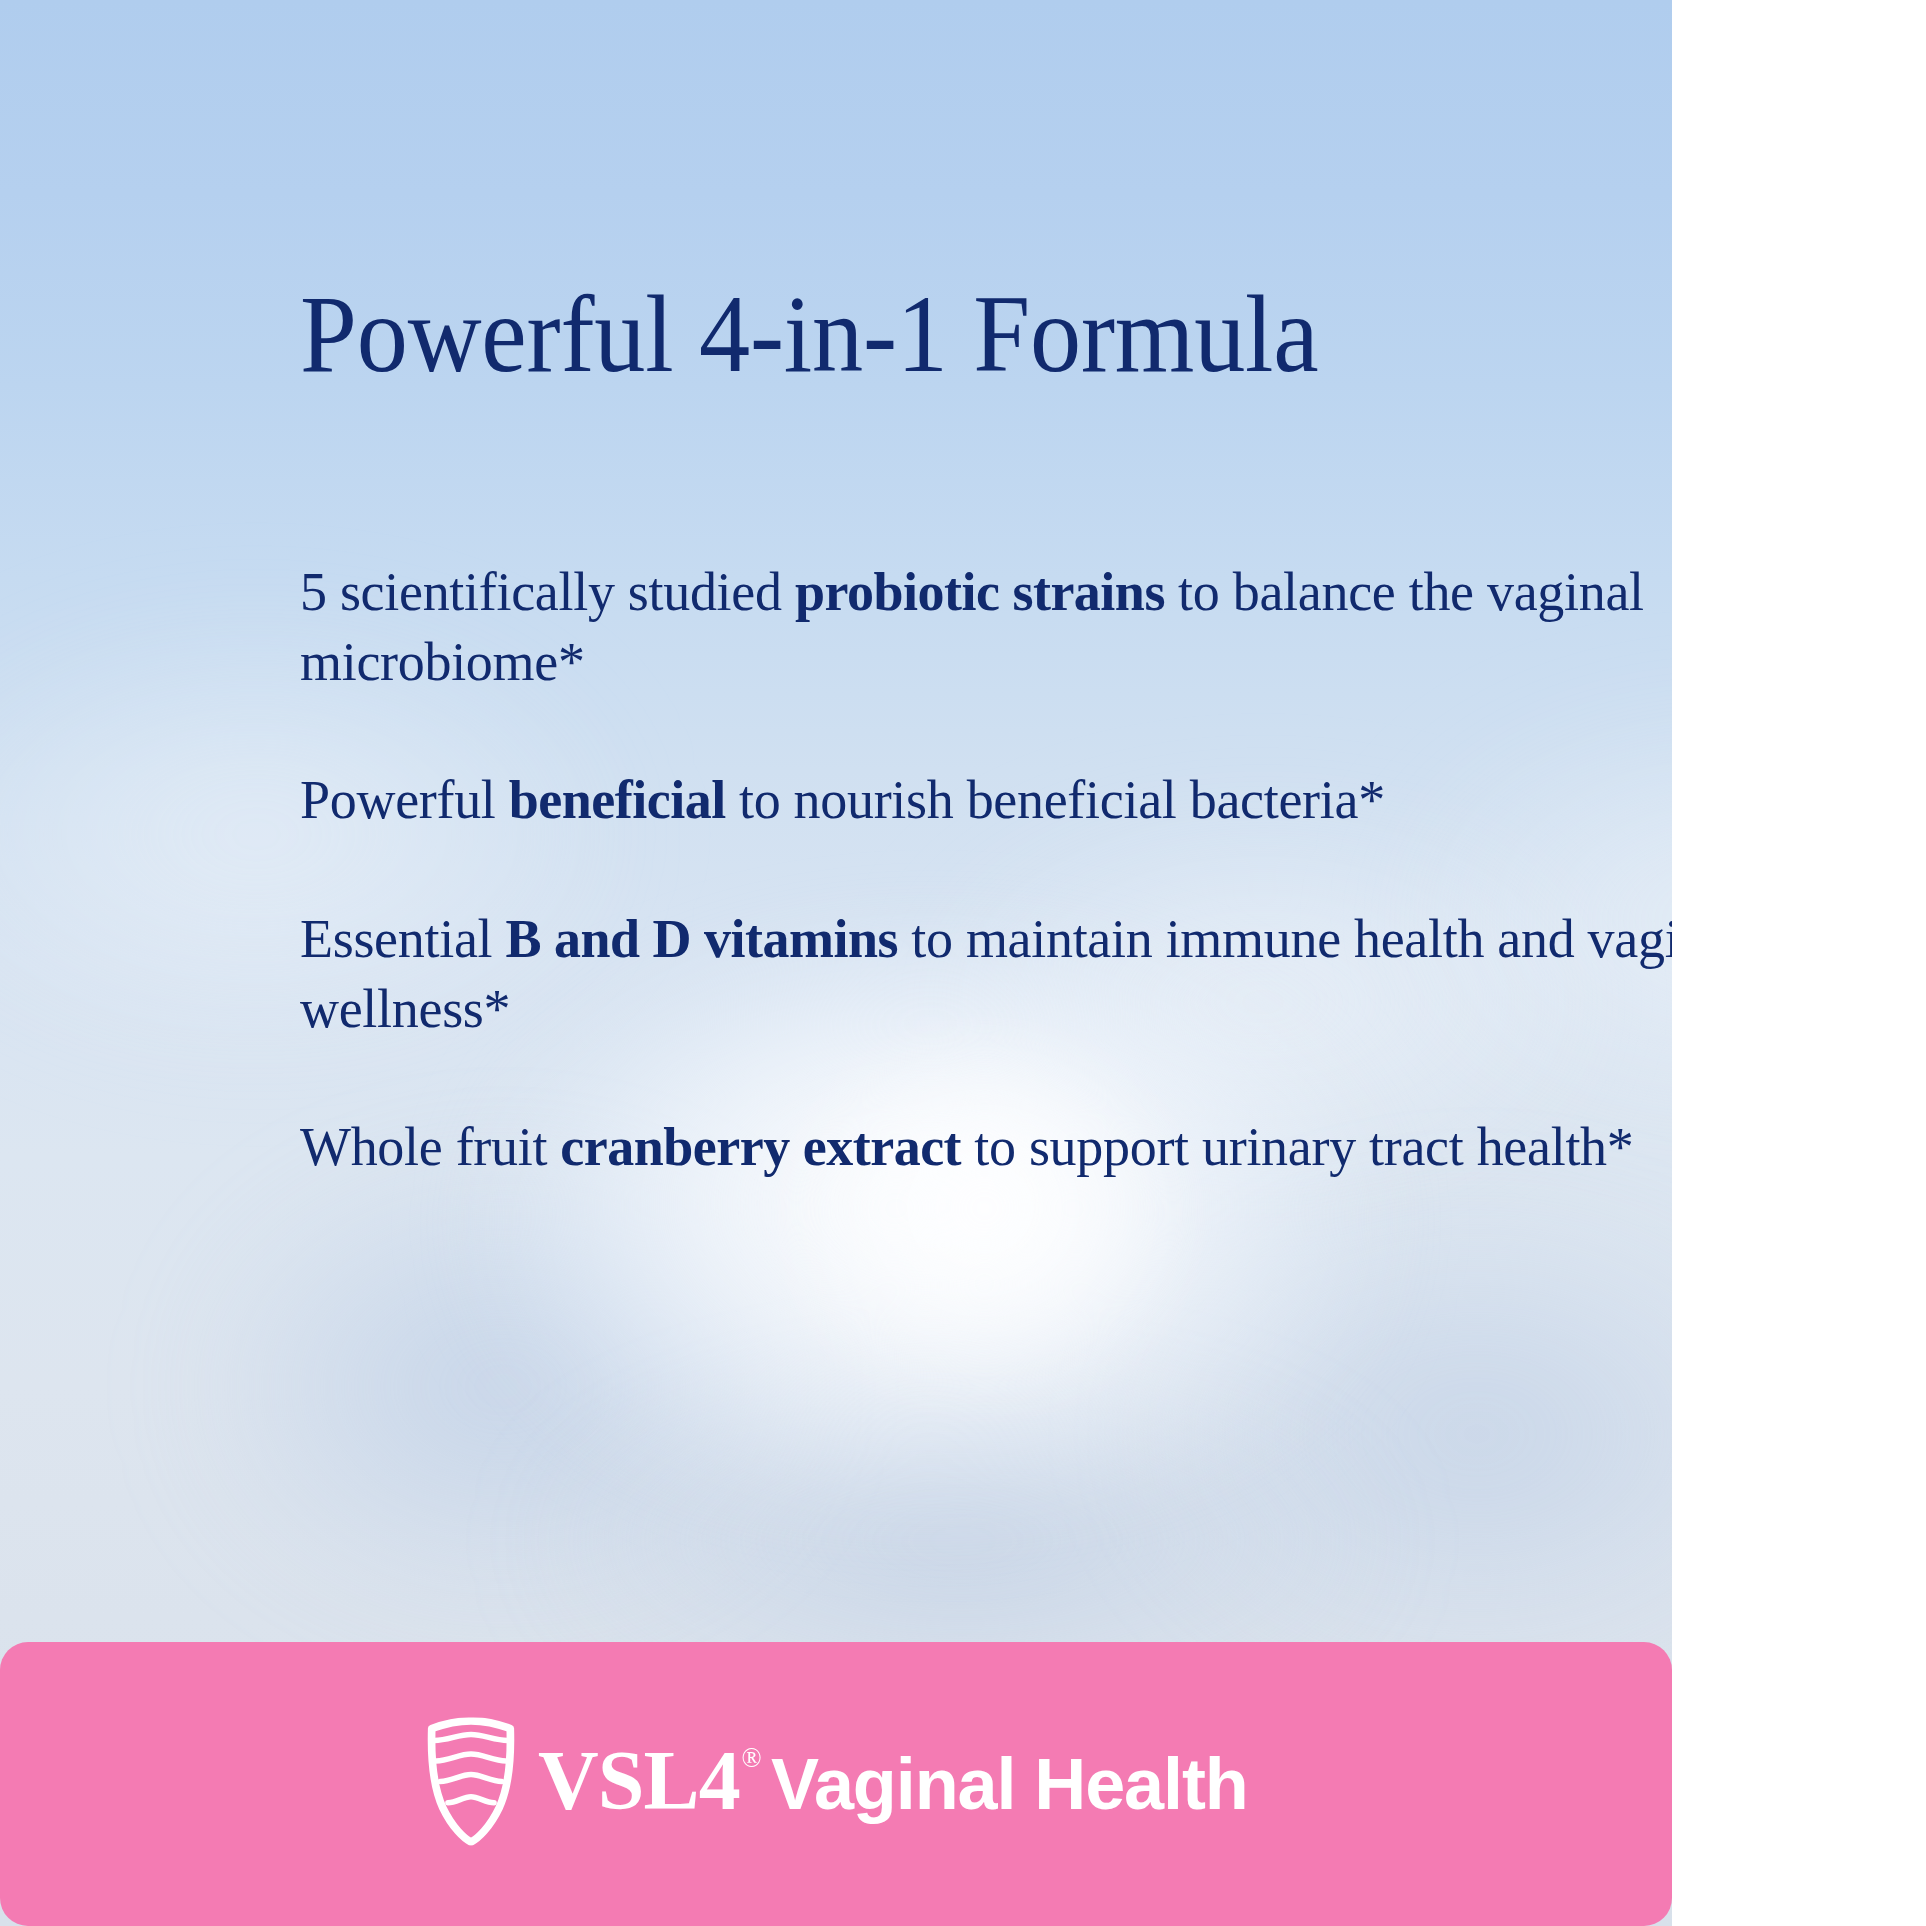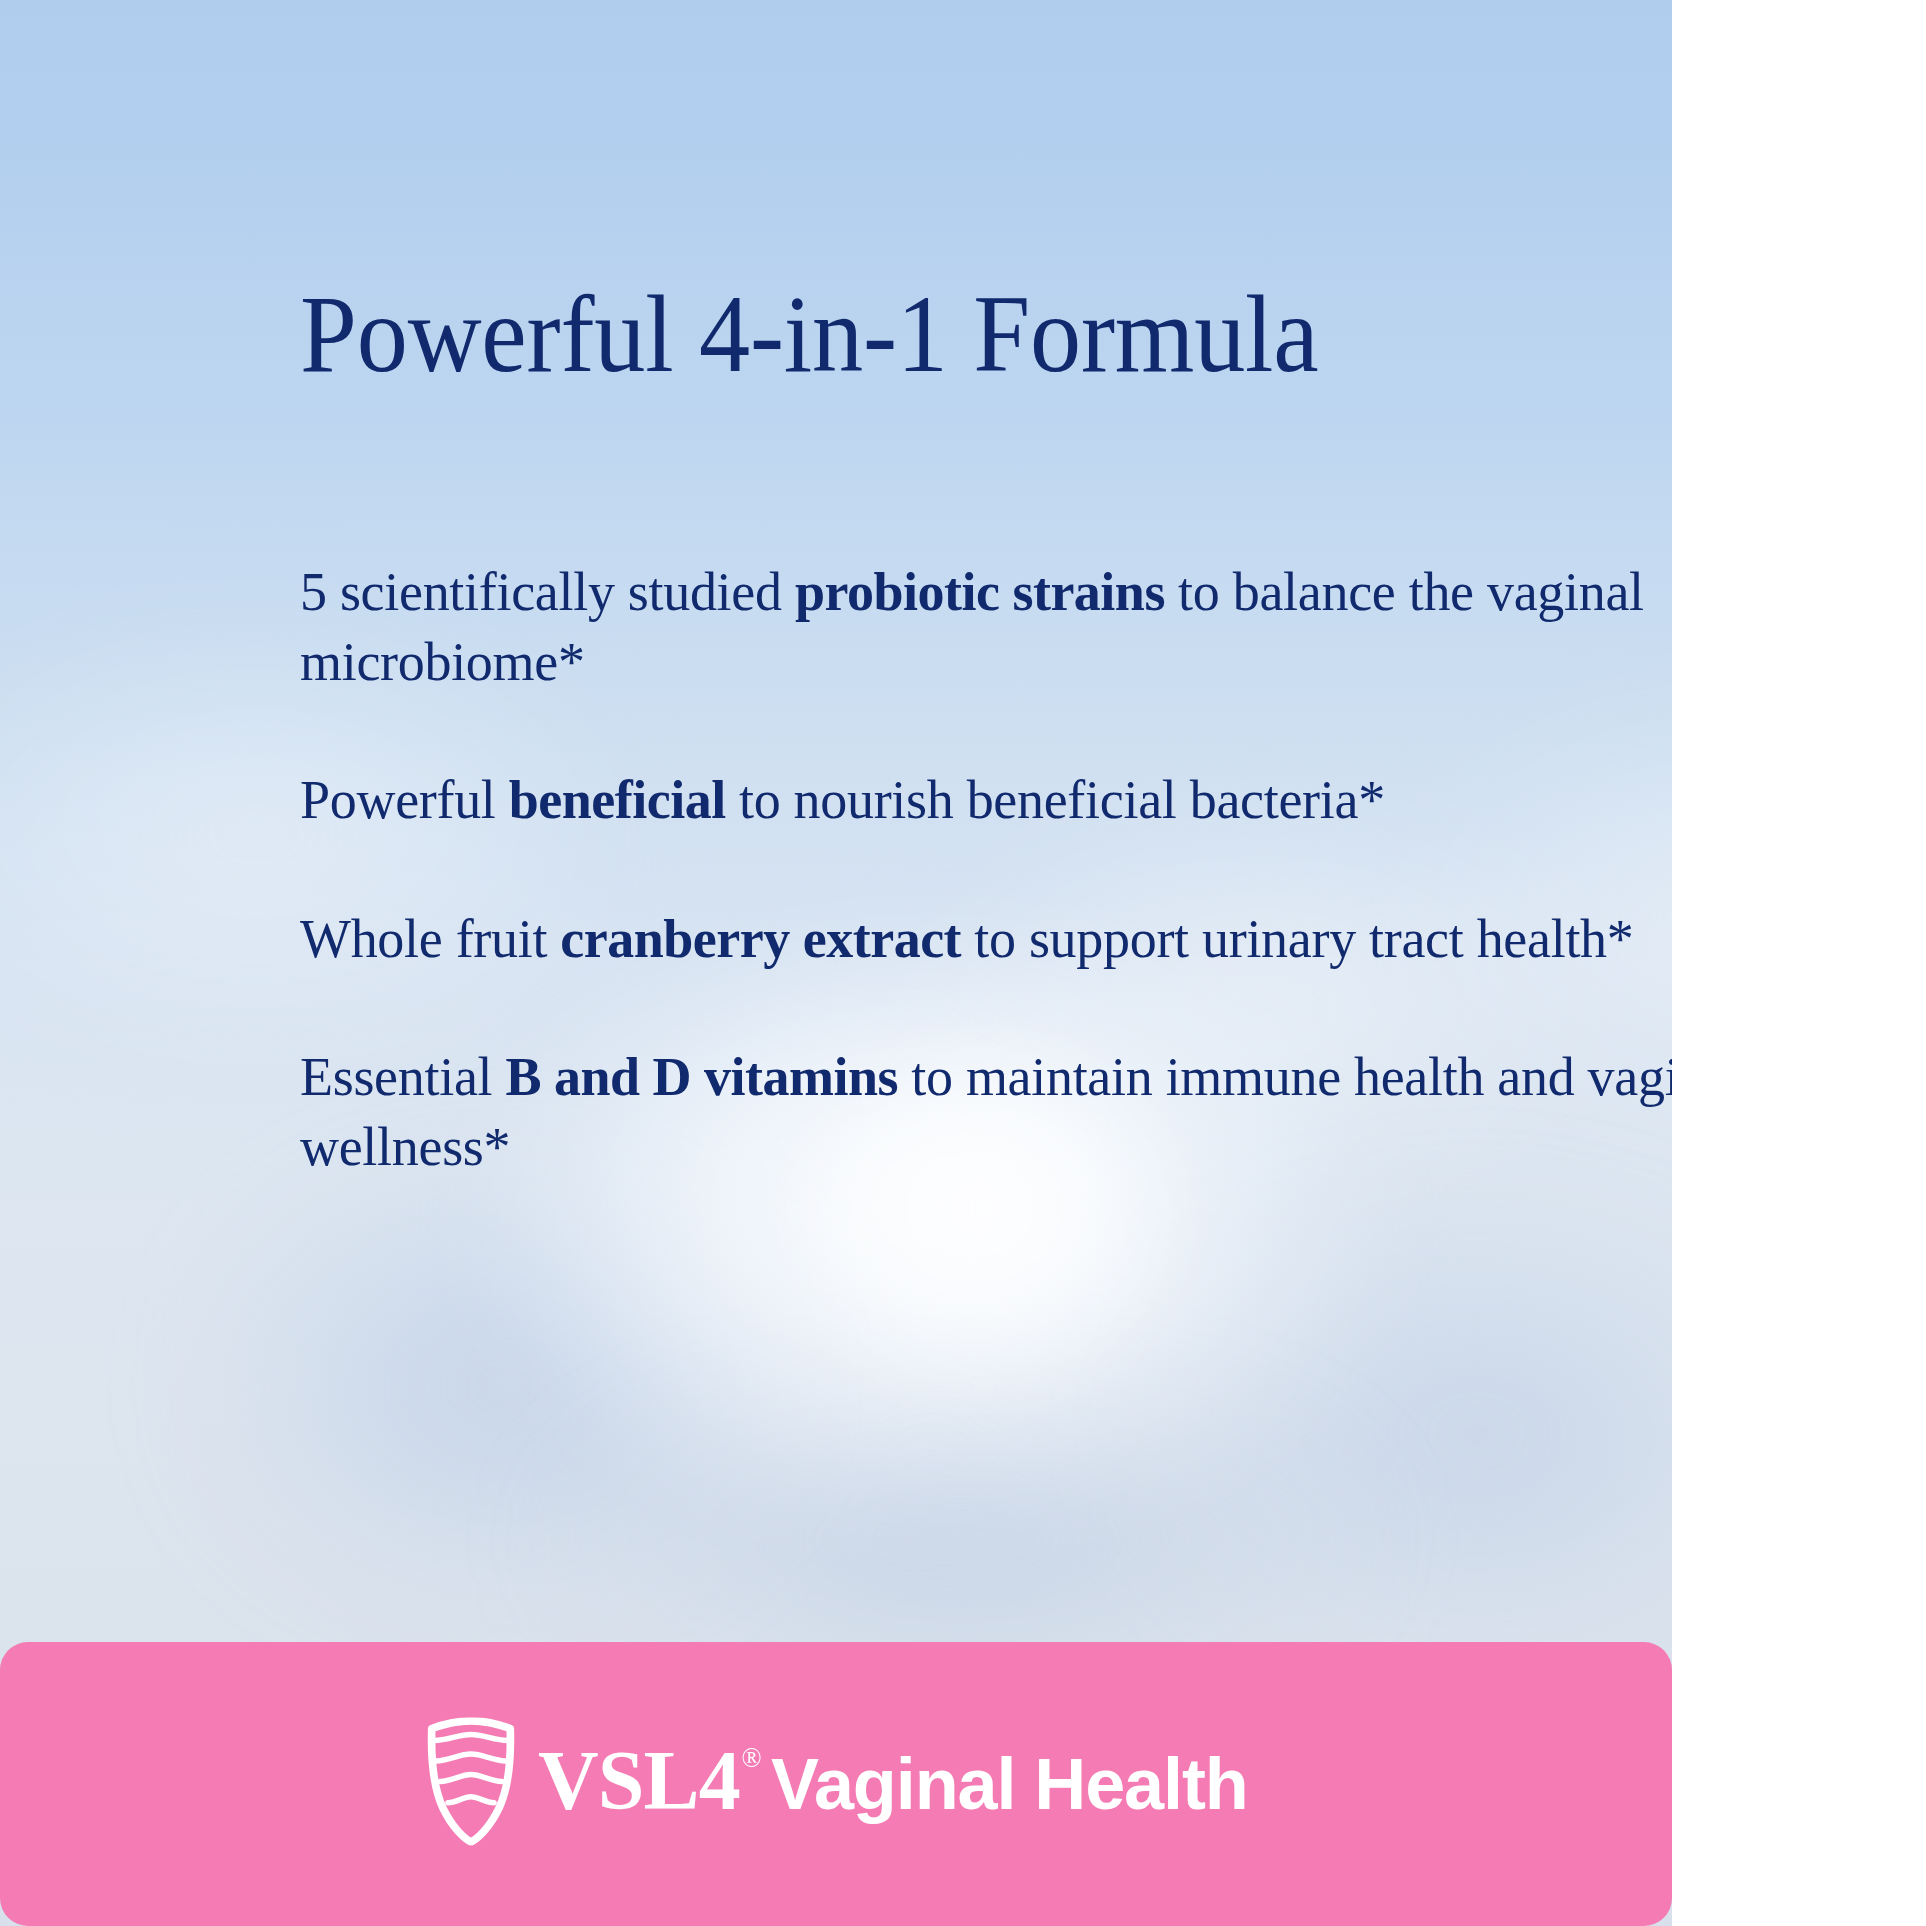--- a/index.html
+++ b/index.html
@@ -223,25 +223,25 @@
 
     <p class="benefit">
       <span>5 scientifically studied </span><b>probiotic strains</b><span> to balance the vaginal microbiome*</span>
     </p>
 
     <p class="benefit">
       <span>Powerful </span><b>beneficial</b><span> to nourish beneficial bacteria*</span>
     </p>
 
     <p class="benefit">
+      <span>Essential </span><b>B and D vitamins</b><span> to maintain immune health and vaginal wellness*</span>
+    </p>
+
+    <p class="benefit">
       <span>Whole fruit </span><b>cranberry extract</b><span> to support urinary tract health*</span>
-    </p>
-
-    <p class="benefit">
-      <span>Essential </span><b>B and D vitamins</b><span> to maintain immune health and vaginal wellness*</span>
     </p>
 
   </div>
 
   <div class="footer-band">
     <div class="brand-lockup">
 
       <svg class="shield-icon" viewBox="0 0 110 150">
         <g fill="none" stroke="#ffffff" stroke-linecap="round" stroke-linejoin="round">
           <path d="M55 4

